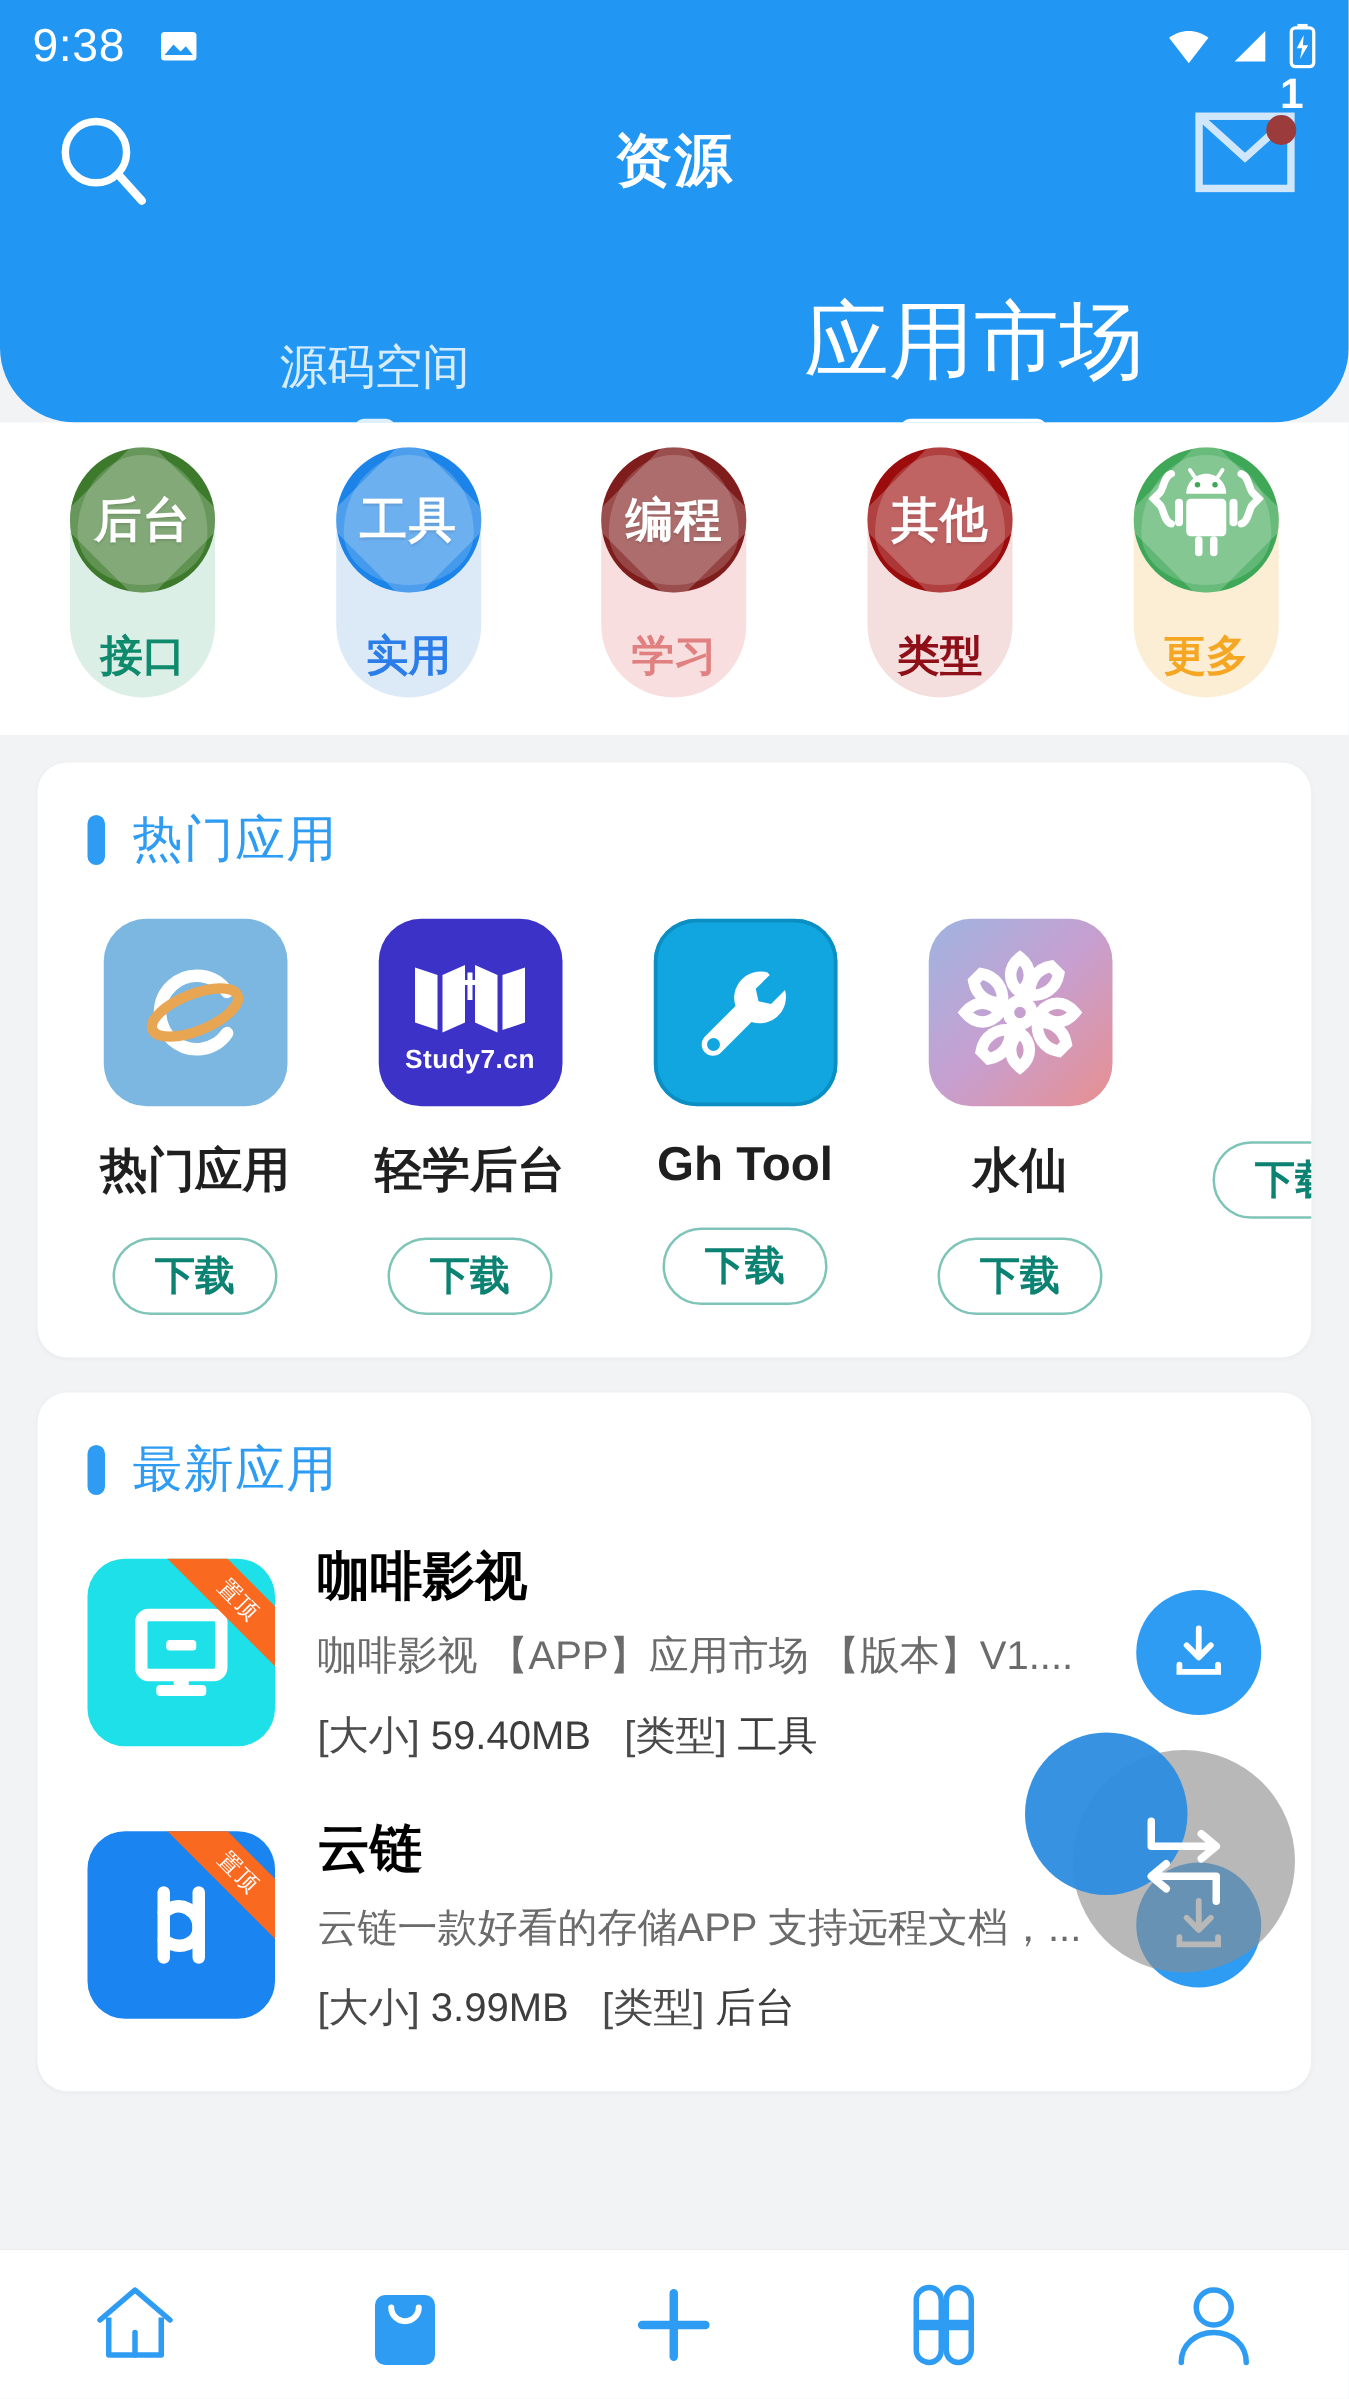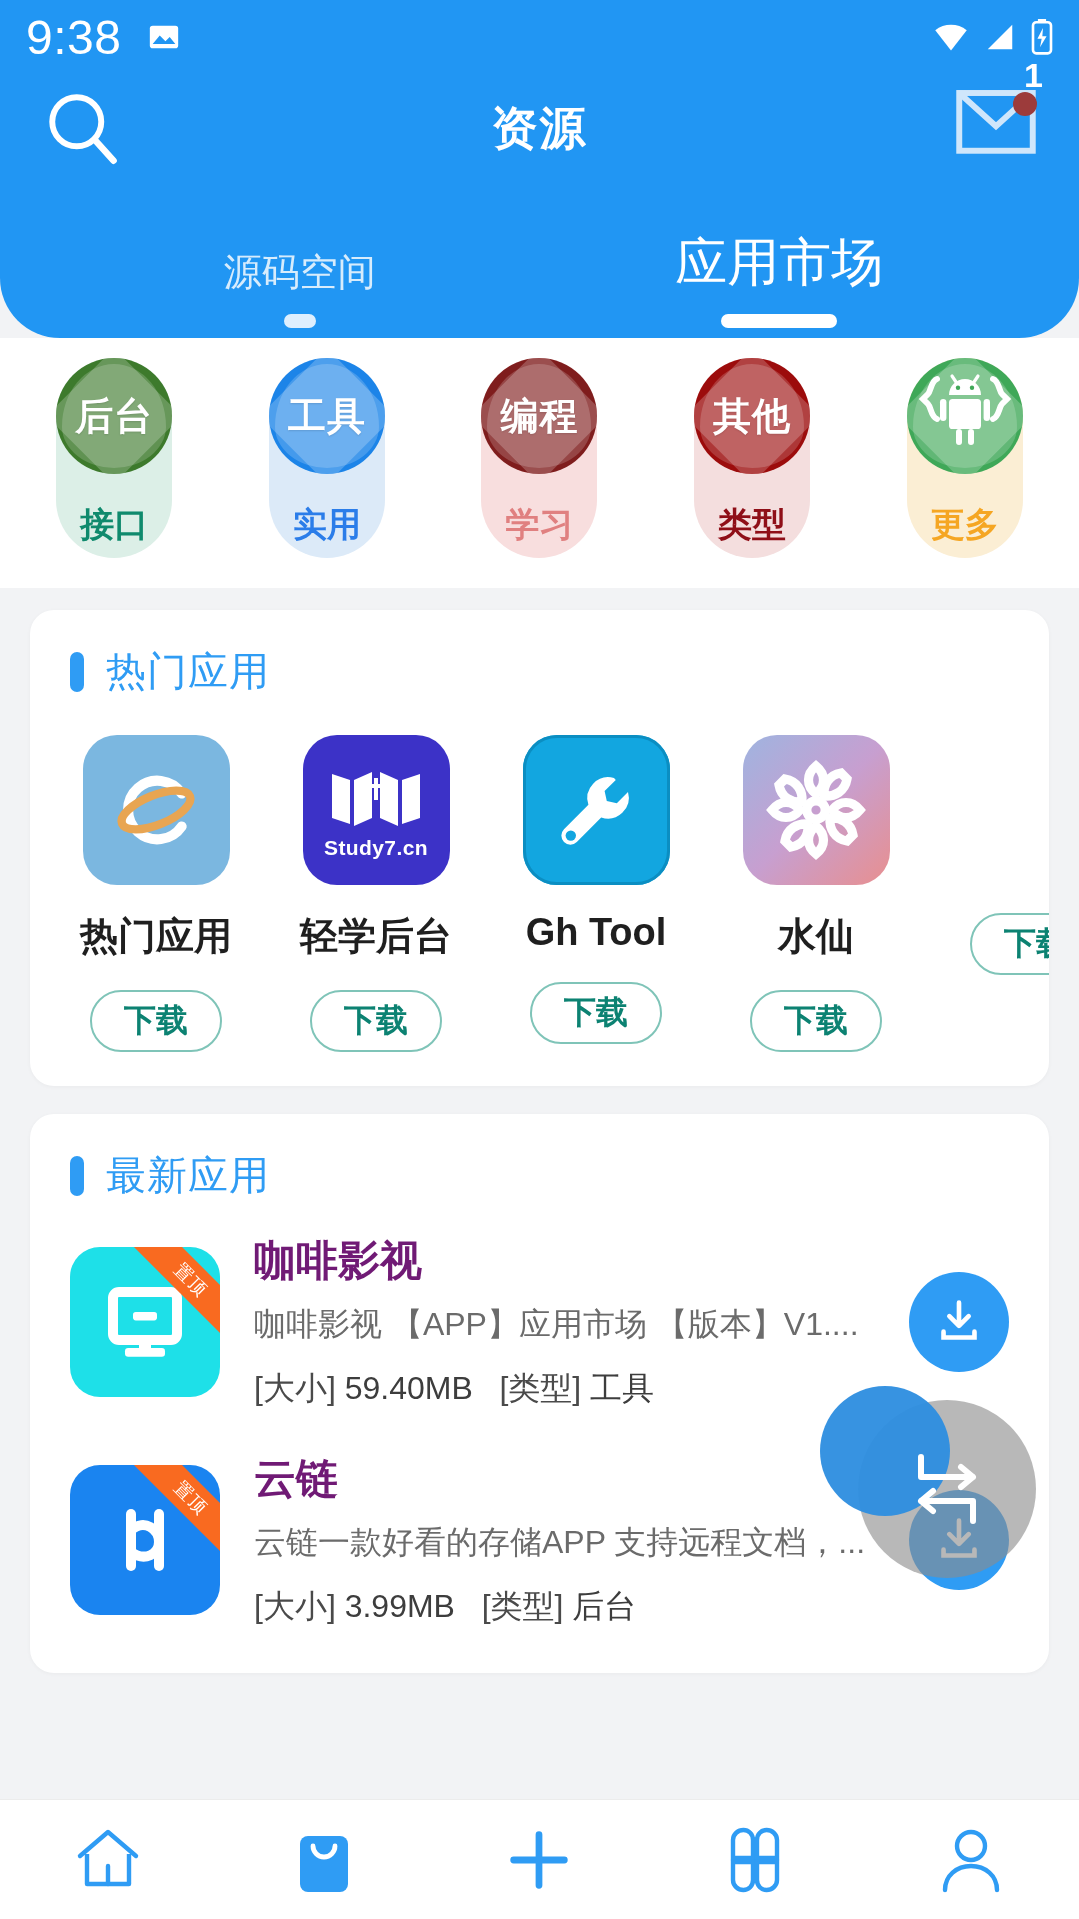--- a/index.html
+++ b/index.html
@@ -16,21 +16,21 @@
     position:absolute; left:0; top:0; width:1079px; height:338px;
     background:#2196f3;
     border-bottom-left-radius:60px;
     border-bottom-right-radius:60px;
     overflow:hidden;
   }
   .statusbar{
     height:74px; display:flex; align-items:center;
     padding:0 26px; color:#fff;
   }
-  .sb-time{ font-size:48px; font-weight:400; letter-spacing:0.5px; }
+  .sb-time{ font-size:37px; font-weight:400; letter-spacing:0.5px; }
   .sb-left-icons{ margin-left:26px; display:flex; align-items:center; gap:12px;}
   .sb-right{ margin-left:auto; display:flex; align-items:center; gap:14px; }
 
   .navbar{
     height:110px; display:flex; align-items:center; padding:0 40px;
     position:relative;
   }
   .nav-title{
     position:absolute; left:0; right:0; text-align:center;
     font-size:46px; color:#fff; font-weight:600; letter-spacing:2px;
@@ -46,21 +46,21 @@
     border-radius:50%; background:#9c3b3b;
   }
 
   
   .tabs{
     margin-top:44px; display:flex; align-items:flex-end; padding:0 60px;
   }
   .tab{ flex:1; text-align:center; color:#fff; position:relative; }
   .tab .tab-label{ display:block; }
   .tab.inactive .tab-label{ font-size:38px; opacity:.82; }
-  .tab.active .tab-label{ font-size:52px; font-weight:500; }
+  .tab.active .tab-label{ font-size:68px; font-weight:500; }
   .tab .underline{
     margin:16px auto 0; height:14px; border-radius:8px; background:#fff;
   }
   .tab.inactive .underline{ width:32px; opacity:.85;}
   .tab.active .underline{ width:116px;}
 
   
   .cats{
     position:absolute; top:338px; left:0; width:1079px; height:250px;
     background:#fff; display:flex; justify-content:space-around;
@@ -145,21 +145,21 @@
     position:relative; overflow:hidden;
     display:flex; align-items:center; justify-content:center;
   }
   .ribbon{
     position:absolute; right:-36px; top:16px; width:130px; height:34px;
     background:#f96a20; transform:rotate(45deg);
     color:#fff; font-size:18px; line-height:34px; text-align:center;
     letter-spacing:1px;
   }
   .li-body{ flex:1; min-width:0; padding-left:34px; padding-right:20px; }
-  .li-title{ font-size:42px; font-weight:700; color:#701a75; }
+  .li-title{ font-size:42px; font-weight:700; color:#000000; }
   .li-desc{
     margin-top:14px; font-size:32px; color:#6b6b6b;
     white-space:nowrap; overflow:hidden; text-overflow:ellipsis;
   }
   .li-meta{ margin-top:20px; font-size:32px; color:#3d3d3d; }
   .li-meta .k{ color:#4a4a4a; }
   .dl-btn{
     width:100px; height:100px; border-radius:50%; background:#2f9cf4;
     display:flex; align-items:center; justify-content:center; flex:0 0 auto;
   }

